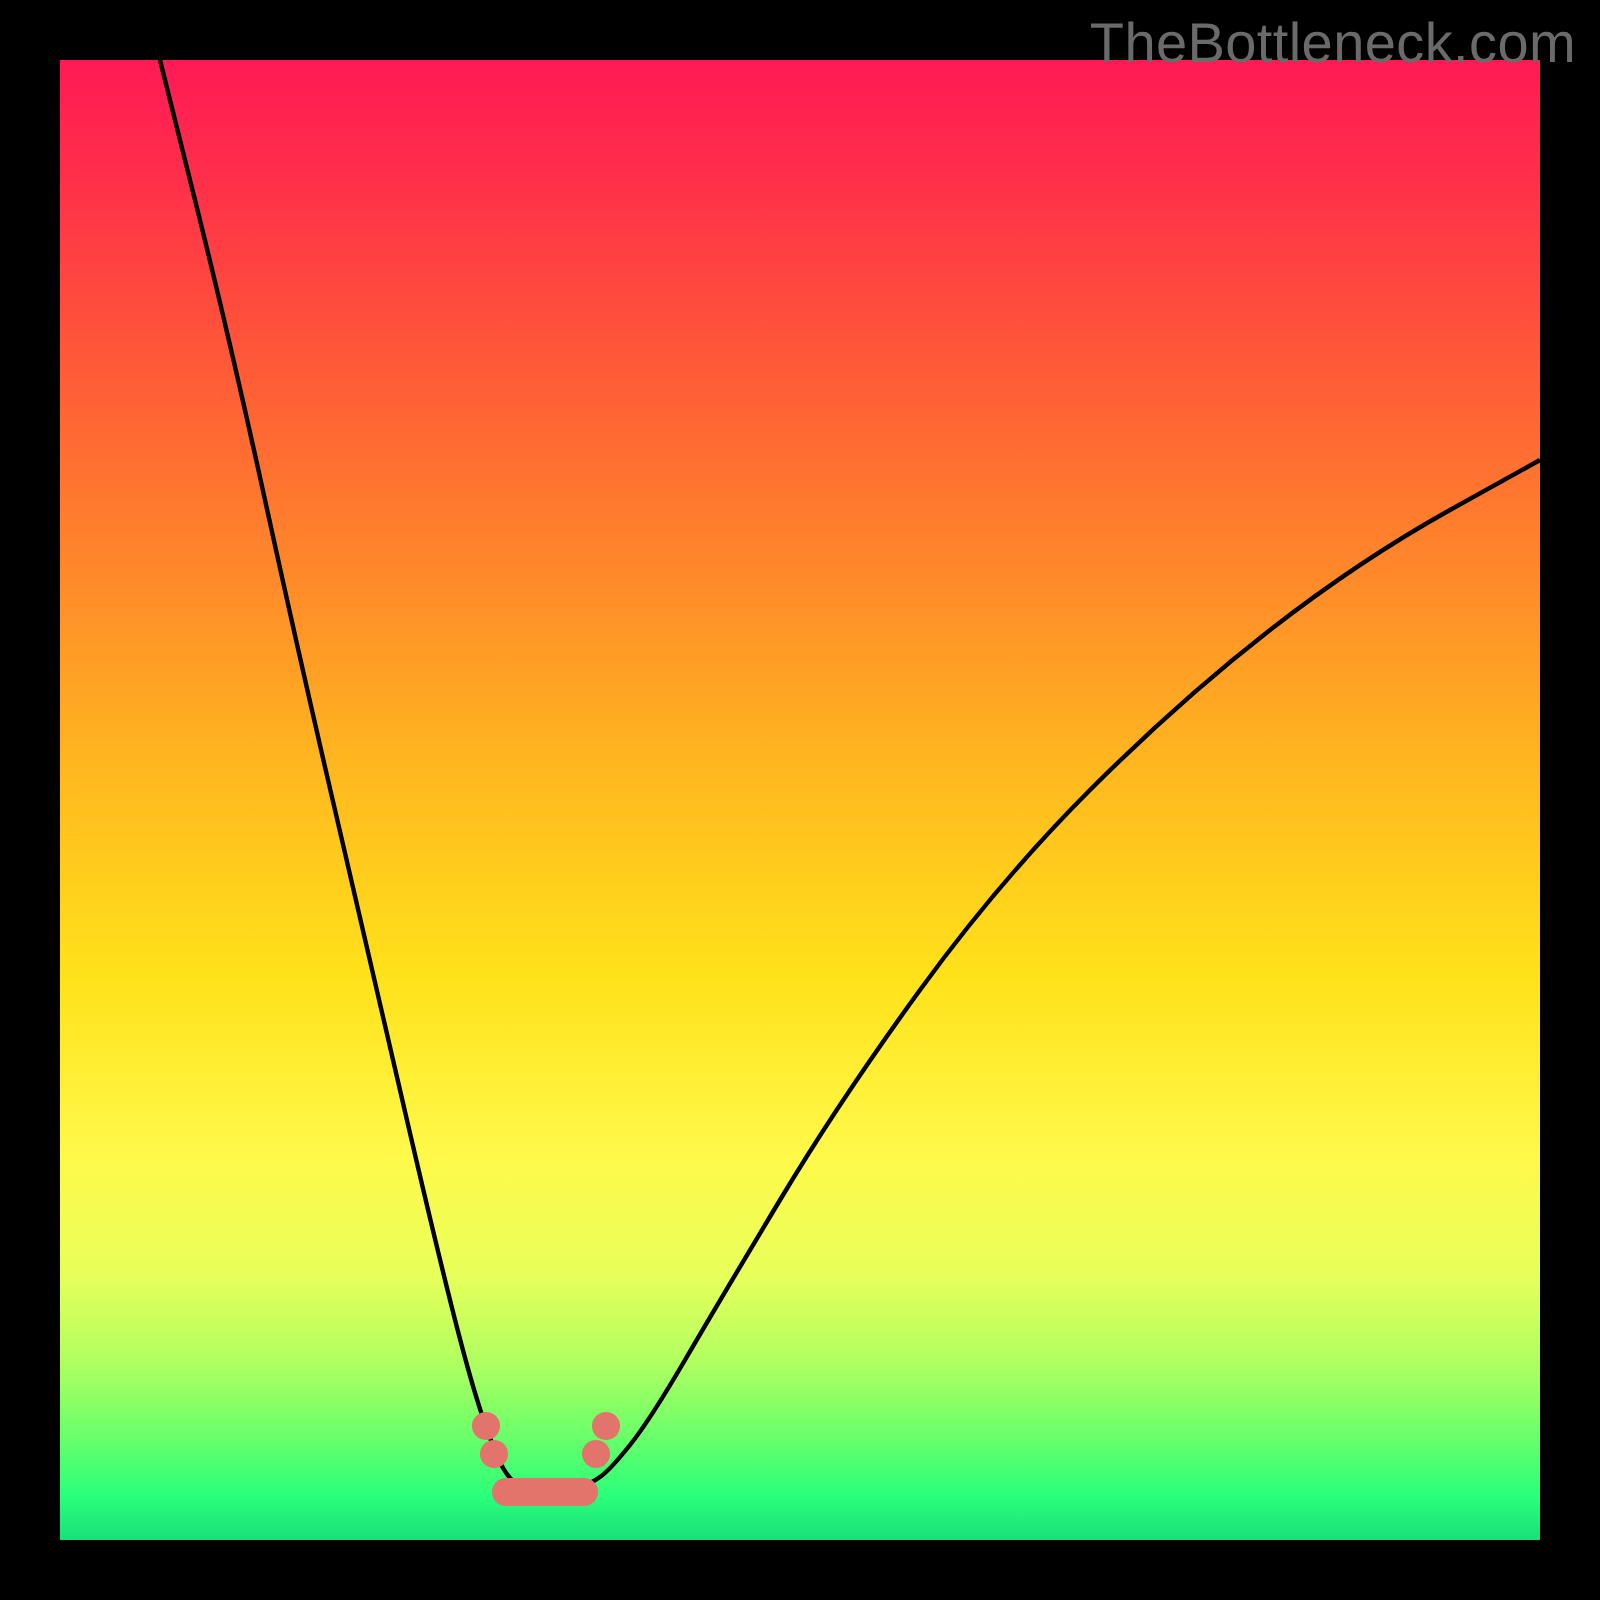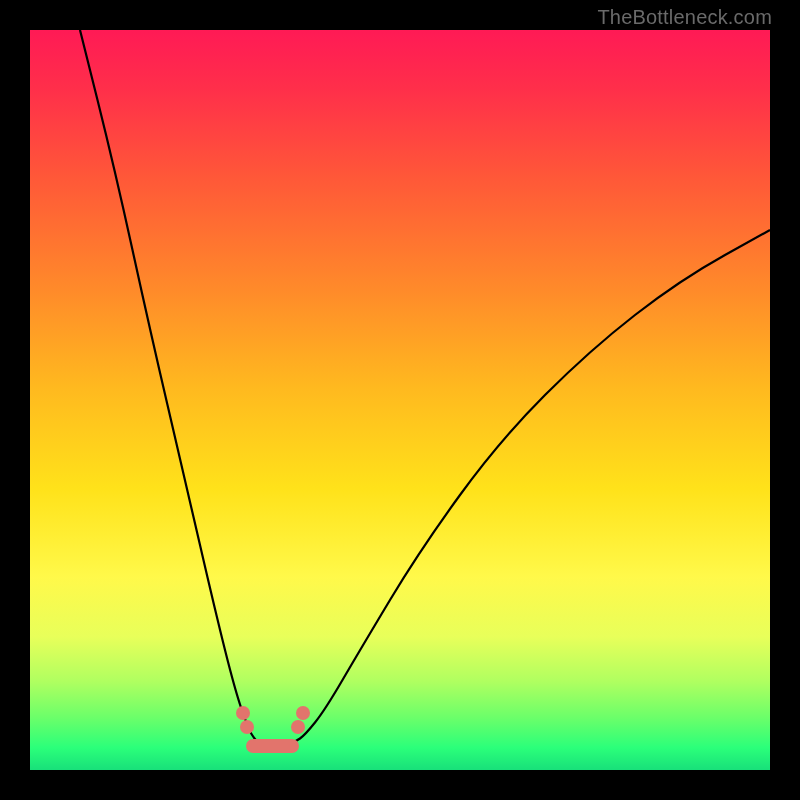--- a/index.html
+++ b/index.html
@@ -38,23 +38,23 @@
       #e8ff5a 82%,
       #b0ff60 88%,
       #6aff6a 93%,
       #2bff7a 97%,
       #18e07a 100%
     );
   }
   .watermark {
     position: absolute;
     top: 6px;
-    right: 28px;
+    right: 12px;
     color: #6a6a6a;
-    font-size: 20px;
+    font-size: 28px;
     font-weight: 500;
     letter-spacing: 0.2px;
     z-index: 5;
     user-select: none;
   }
   svg.curves {
     position: absolute;
     left: 0;
     top: 0;
     width: 740px;

